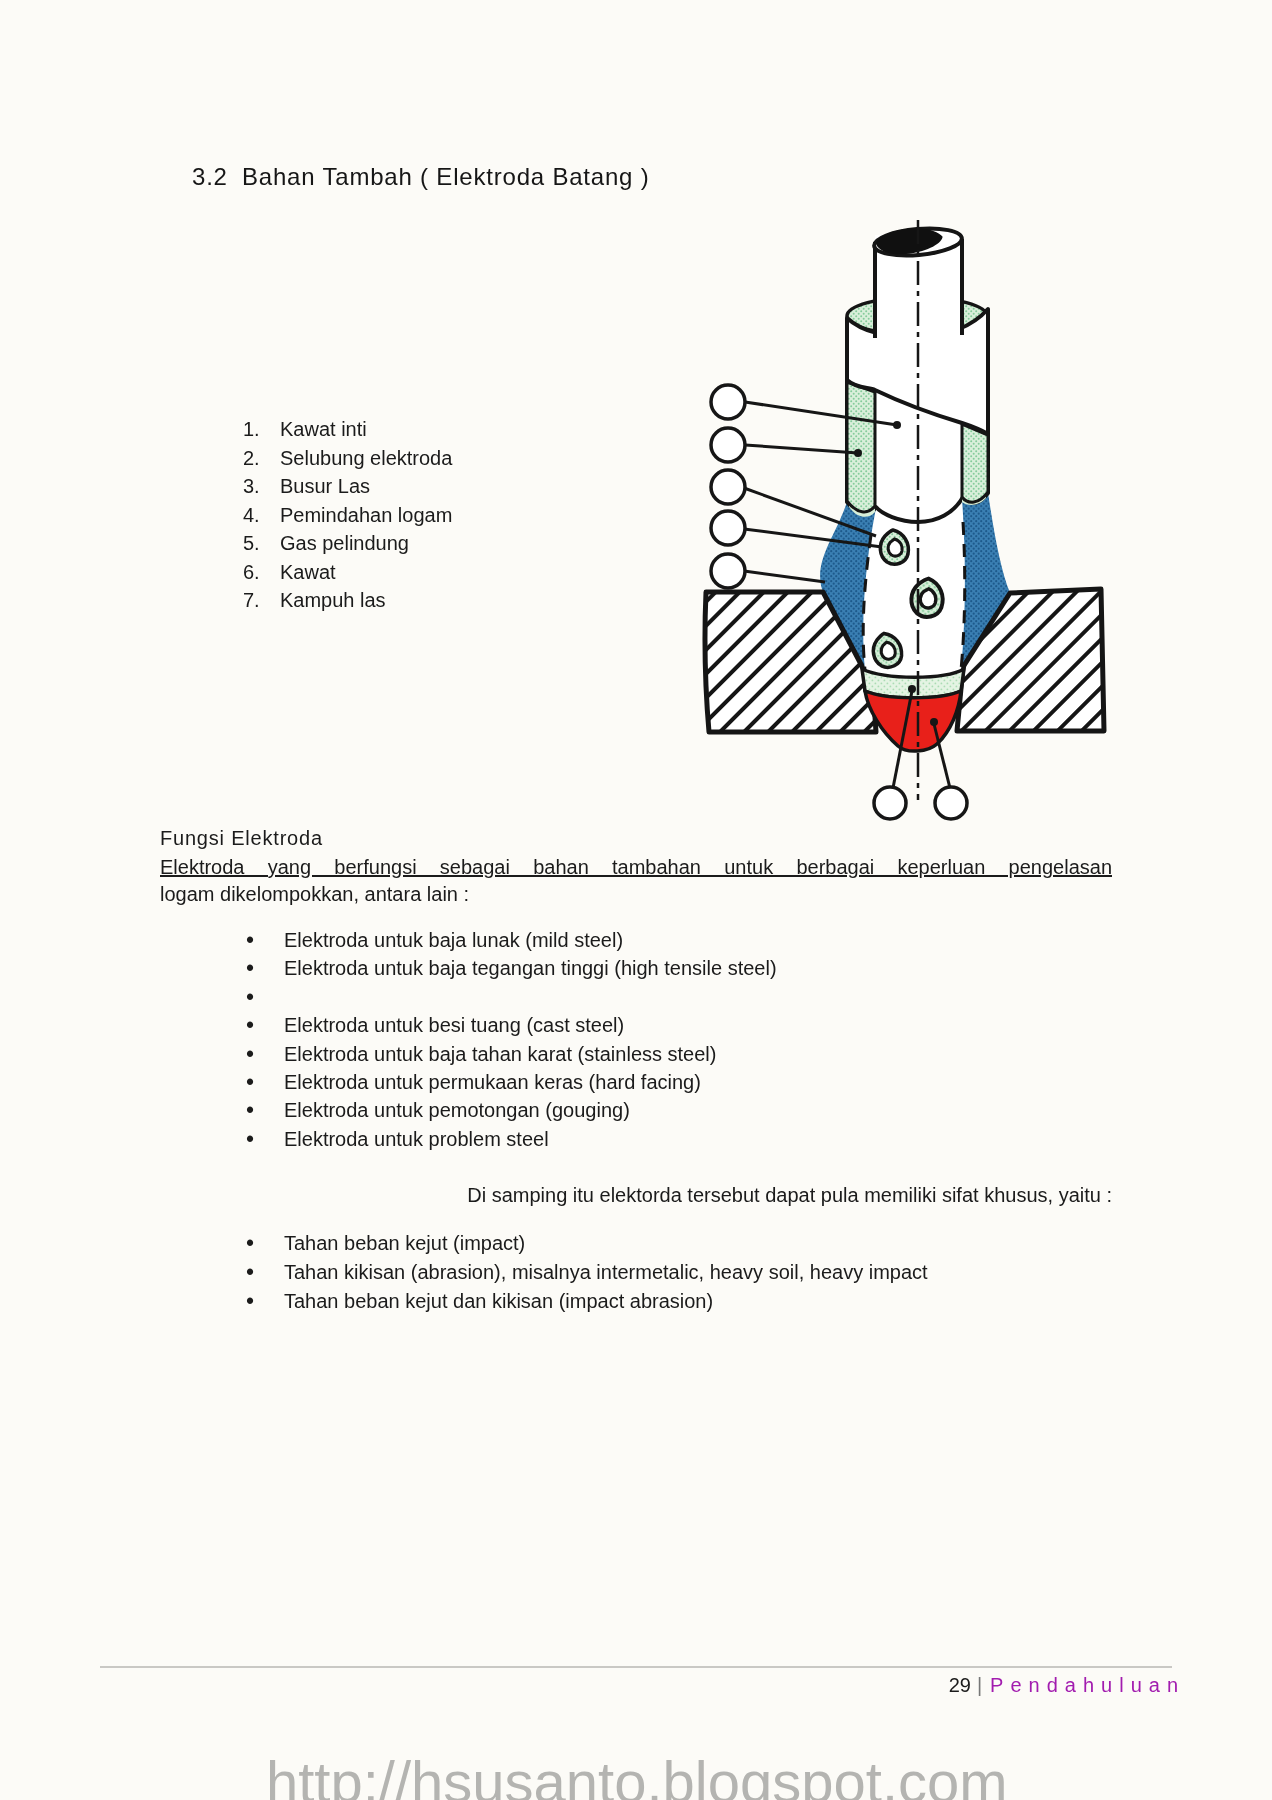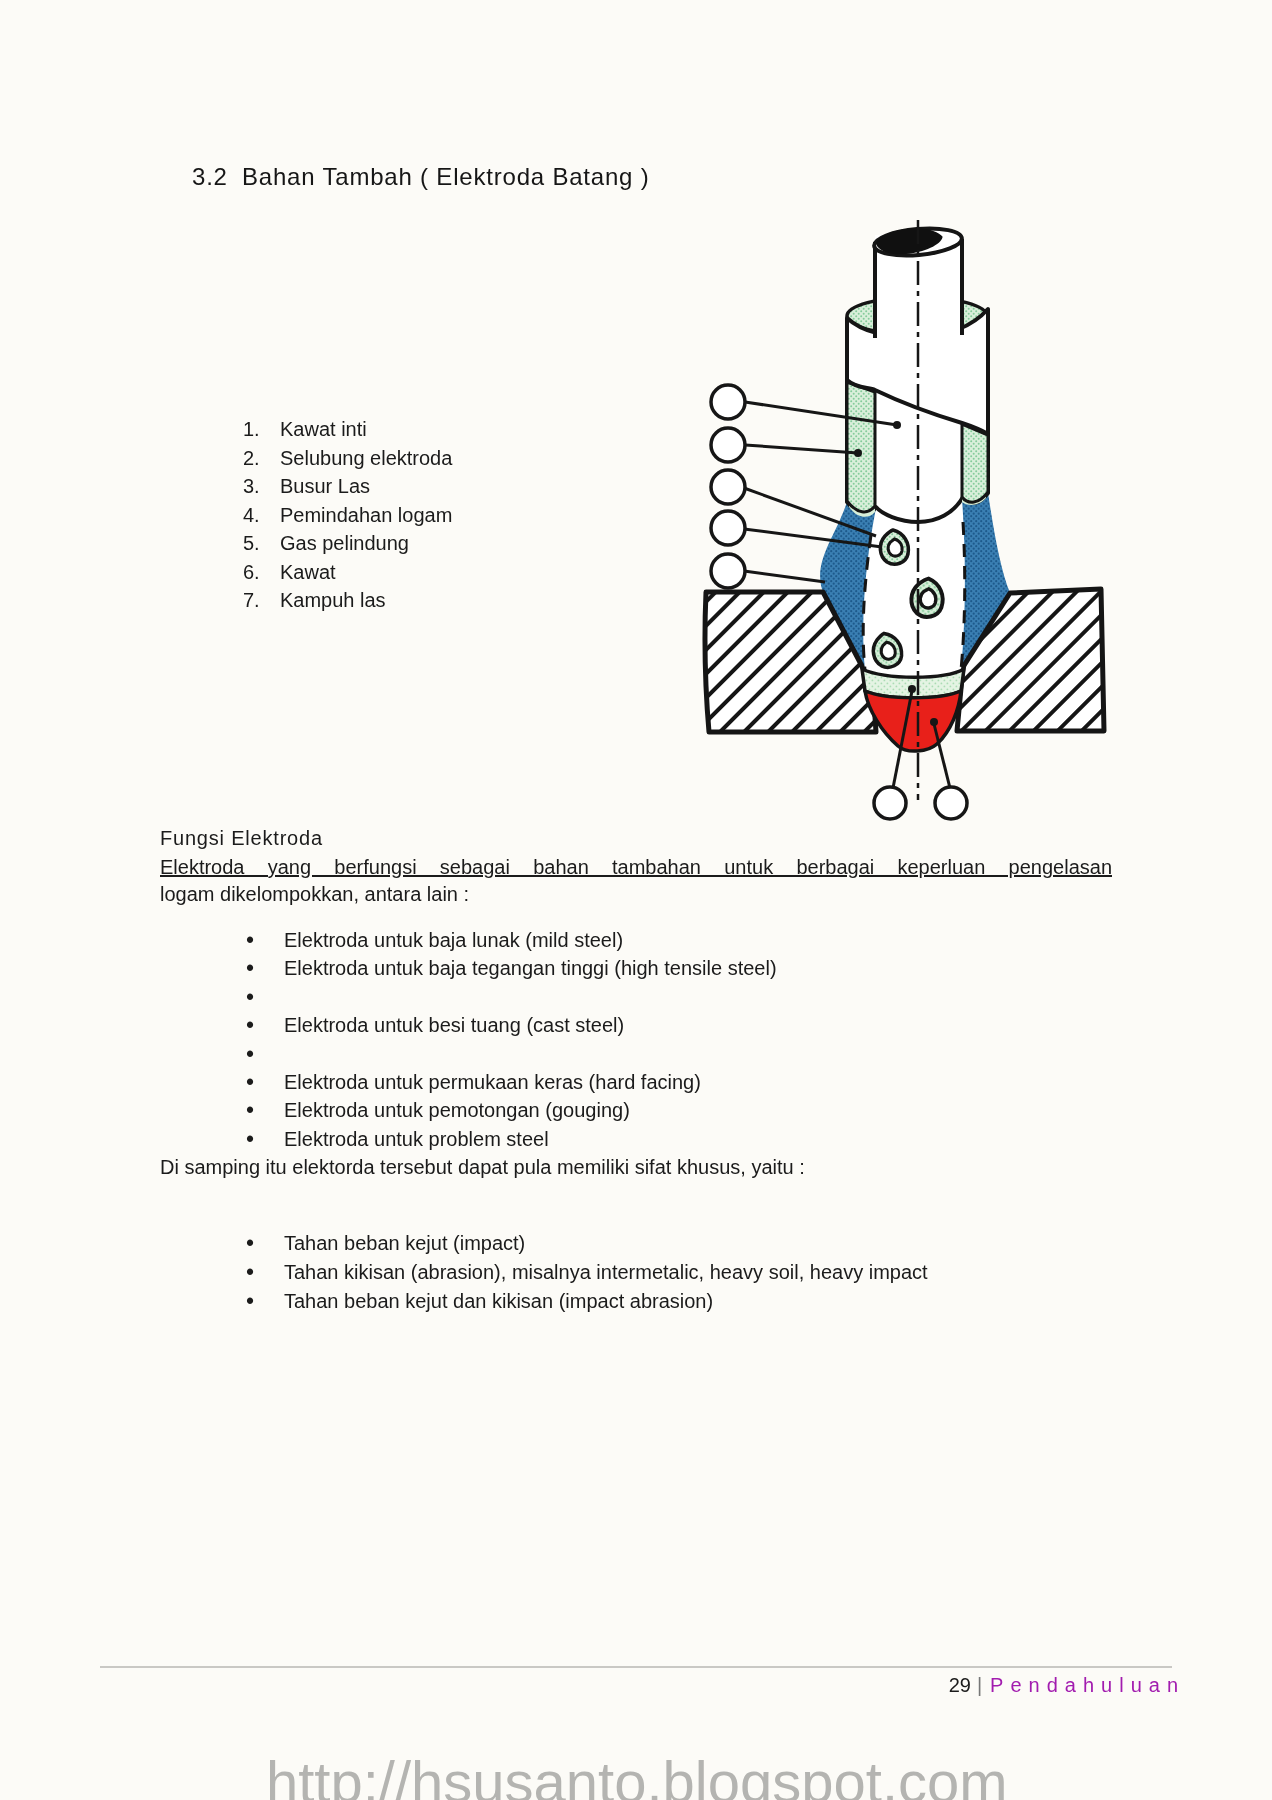--- a/index.html
+++ b/index.html
@@ -14,21 +14,21 @@
   .heading .hnum{width:50px;}
   
   .legend{left:243px;top:415px;font-size:20px;line-height:28.5px;}
   .legend-row{display:flex;}
   .legend-num{width:37px;}
   
   .fungsi-head{left:160px;top:827px;font-size:20px;letter-spacing:.8px;text-align:right;}
   .para{left:160px;width:952px;font-size:20px;line-height:27px;}
   .p1{top:854px;text-align:justify;text-align-last:justify;text-decoration:underline;}
   .p2{top:881px;}
-  .p3{top:1154px;}
+  .p3{top:1182px;text-align:right;}
   
   .bullets{left:246px;font-size:20px;}
   .b1{top:926px;line-height:28.4px;}
   .b2{top:1229px;line-height:29px;}
   .bullet-row{display:flex;}
   .bullet-dot{width:38px;font-size:23px;}
   
   .rule{left:100px;top:1666px;width:1072px;height:2px;background:#c9c8c4;}
   .footer{top:1674px;right:87px;font-size:20px;white-space:nowrap;}
   .footer .pg{color:#1b1b1b;}
@@ -208,20 +208,21 @@
       <span class="bullet-dot">•</span>
     </div>
 
     <div class="bullet-row">
       <span class="bullet-dot">•</span>
       <span>Elektroda untuk besi tuang (cast steel)</span>
     </div>
 
     <div class="bullet-row">
       <span class="bullet-dot">•</span>
+      <span>Elektroda untuk baja tahan karat (stainless steel)</span>
     </div>
 
     <div class="bullet-row">
       <span class="bullet-dot">•</span>
       <span>Elektroda untuk permukaan keras (hard facing)</span>
     </div>
 
     <div class="bullet-row">
       <span class="bullet-dot">•</span>
       <span>Elektroda untuk pemotongan (gouging)</span>

